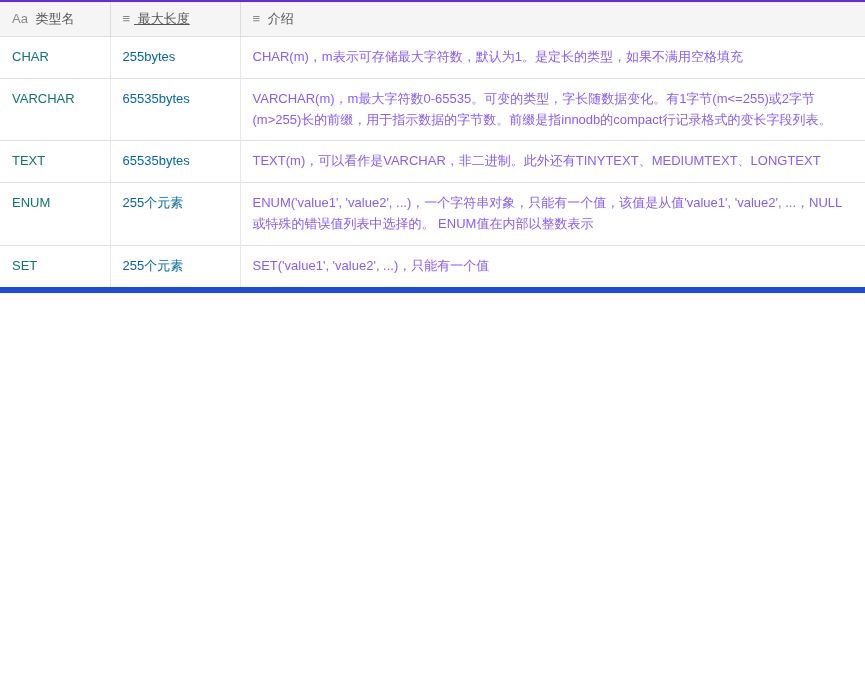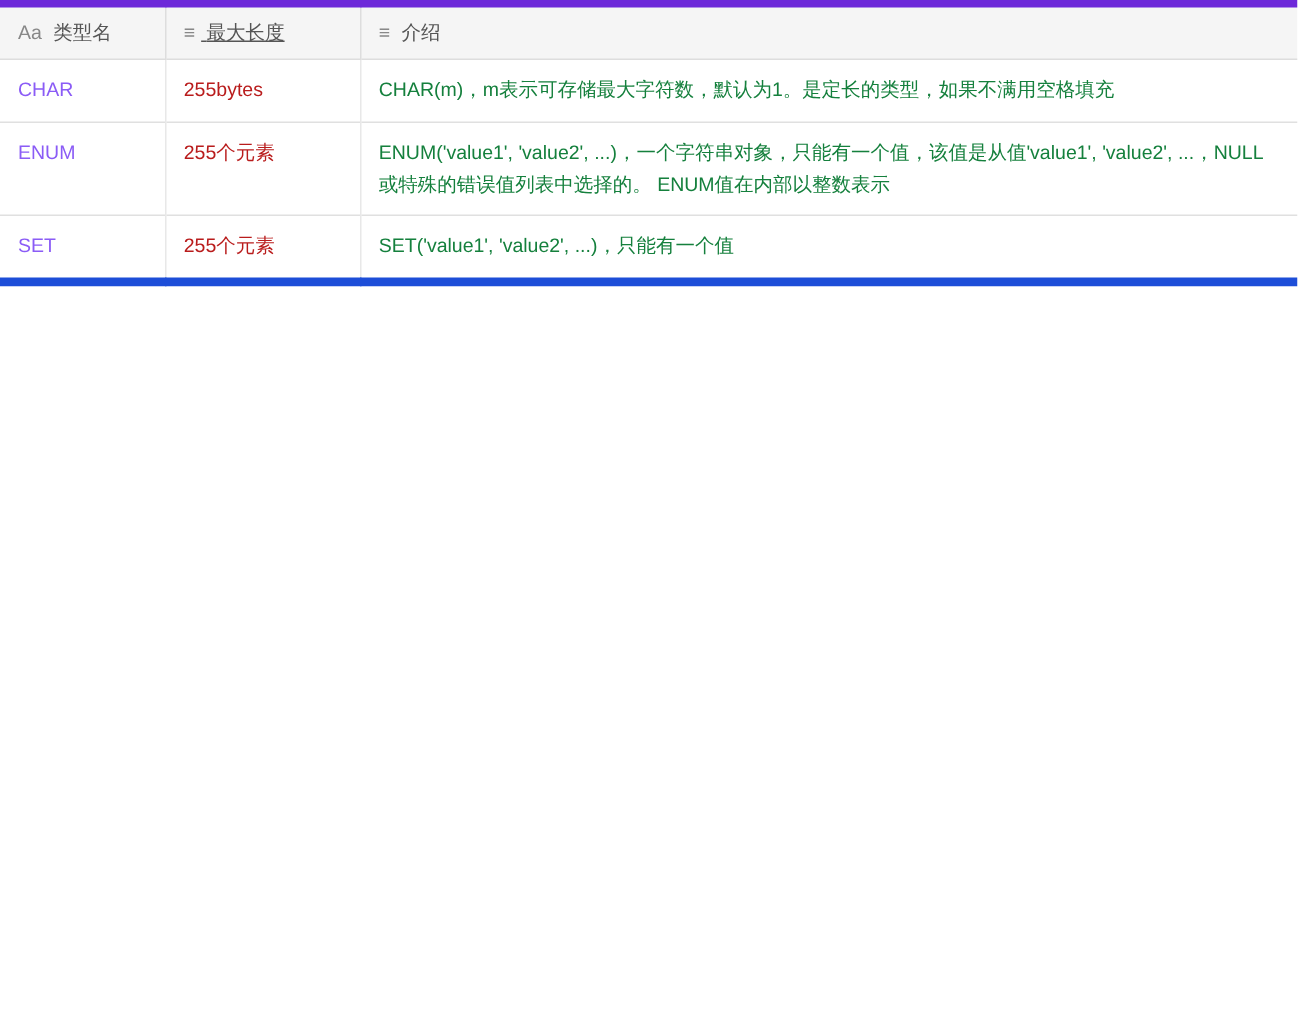--- a/index.html
+++ b/index.html
@@ -15,21 +15,21 @@
       width: 865px;
     }
     table {
       width: 100%;
       border-collapse: collapse;
       table-layout: fixed;
     }
     thead tr {
       background: #f5f5f5;
       border-bottom: 1px solid #ddd;
-      border-top: 5px solid #6d28d9;
+      border-top: 2px solid #6d28d9;
     }
     thead th {
       padding: 8px 12px;
       text-align: left;
       font-weight: normal;
       color: #555;
       font-size: 13px;
       border-right: 1px solid #ddd;
     }
     thead th:last-child {
@@ -51,29 +51,29 @@
       padding: 10px 12px;
       border-right: 1px solid #e8e8e8;
       line-height: 1.6;
     }
     tbody td:last-child {
       border-right: none;
     }
     .col-name {
       width: 110px;
       font-weight: normal;
-      color: #8b5cf6;
+      color: #0f766e;
     }
     .col-maxlen {
       width: 130px;
-      color: #b91c1c;
+      color: #0369a1;
     }
     .col-desc {
       width: calc(100% - 240px);
-      color: #15803d;
+      color: #8b5cf6;
     }
     .th-name-col { width: 110px; }
     .th-maxlen-col { width: 130px; text-decoration: underline; }
     .th-desc-col { width: calc(100% - 240px); }
   </style>
 </head>
 <body>
 
 <table>
   <thead>
@@ -92,20 +92,30 @@
       </th>
     </tr>
   </thead>
   <tbody id="table-body">
   <tr>
         <td class="col-name">CHAR</td>
         <td class="col-maxlen">255bytes</td>
         <td class="col-desc">CHAR(m)，m表示可存储最大字符数，默认为1。是定长的类型，如果不满用空格填充</td>
       </tr>
       <tr>
+        <td class="col-name">VARCHAR</td>
+        <td class="col-maxlen">65535bytes</td>
+        <td class="col-desc">VARCHAR(m)，m最大字符数0-65535。可变的类型，字长随数据变化。有1字节(m&lt;=255)或2字节(m&gt;255)长的前缀，用于指示数据的字节数。前缀是指innodb的compact行记录格式的变长字段列表。</td>
+      </tr>
+      <tr>
+        <td class="col-name">TEXT</td>
+        <td class="col-maxlen">65535bytes</td>
+        <td class="col-desc">TEXT(m)，可以看作是VARCHAR，非二进制。此外还有TINYTEXT、MEDIUMTEXT、LONGTEXT</td>
+      </tr>
+      <tr>
         <td class="col-name">ENUM</td>
         <td class="col-maxlen">255个元素</td>
         <td class="col-desc">ENUM('value1', 'value2', ...)，一个字符串对象，只能有一个值，该值是从值'value1', 'value2', ...，NULL或特殊的错误值列表中选择的。 ENUM值在内部以整数表示</td>
       </tr>
       <tr>
         <td class="col-name">SET</td>
         <td class="col-maxlen">255个元素</td>
         <td class="col-desc">SET('value1', 'value2', ...)，只能有一个值</td>
       </tr>
     </tbody>

